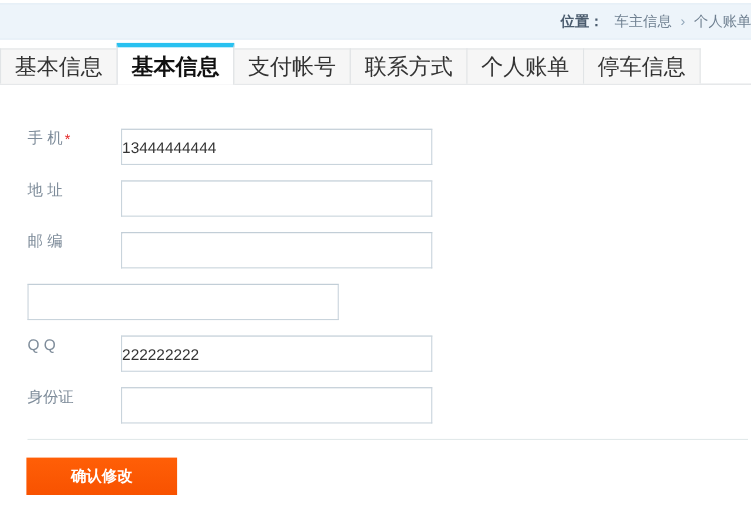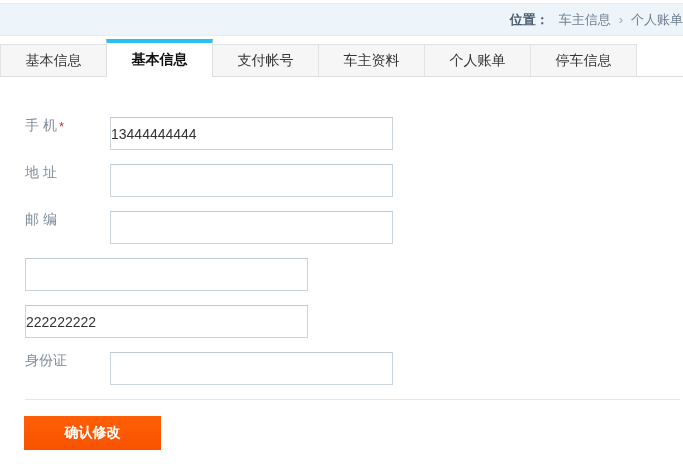--- a/index.html
+++ b/index.html
@@ -38,21 +38,21 @@
   .tab {
     width: 107px;
     height: 32px;
     background: #f6f6f6;
     border: 1px solid #e1e4e6;
     border-bottom: none;
     margin-left: -1px;
     display: flex;
     align-items: center;
     justify-content: center;
-    font-size: 14px;
+    font-size: 20px;
     color: #333;
     cursor: pointer;
   }
   .tab:first-child { margin-left: 0; }
   .tab.active {
     height: 38px;
     background: #ffffff;
     border-top: 4px solid #29c1f0;
     border-left: 1px solid #dcdfe2;
     border-right: 1px solid #dcdfe2;
@@ -133,21 +133,21 @@
   <span class="breadcrumb-prefix">位置：</span>
   <span class="breadcrumb-link">车主信息</span>
   <span class="breadcrumb-sep">›</span>
   <span class="breadcrumb-current">个人账单</span>
 </div>
 
 <div class="tabs">
   <div class="tab">基本信息</div>
   <div class="tab active">基本信息</div>
   <div class="tab">支付帐号</div>
-  <div class="tab">车主资料</div>
+  <div class="tab">联系方式</div>
   <div class="tab">个人账单</div>
   <div class="tab">停车信息</div>
 </div>
 
 <div class="form-area">
 
   <div class="form-row">
     <span class="form-label"><span>手 机</span><span class="required-mark">*</span></span>
     <input class="form-input" type="text" value="13444444444" style="">
   </div>
@@ -160,20 +160,21 @@
   <div class="form-row">
     <span class="form-label">邮 编</span>
     <input class="form-input" type="text" value="" style="">
   </div>
 
   <div class="form-row">
     <input class="form-input" type="text" value="" style="">
   </div>
 
   <div class="form-row">
+    <span class="form-label">Q Q</span>
     <input class="form-input" type="text" value="222222222" style="">
   </div>
 
   <div class="form-row">
     <span class="form-label">身份证</span>
     <input class="form-input" type="text" value="" style="">
   </div>
 
 </div>
 

